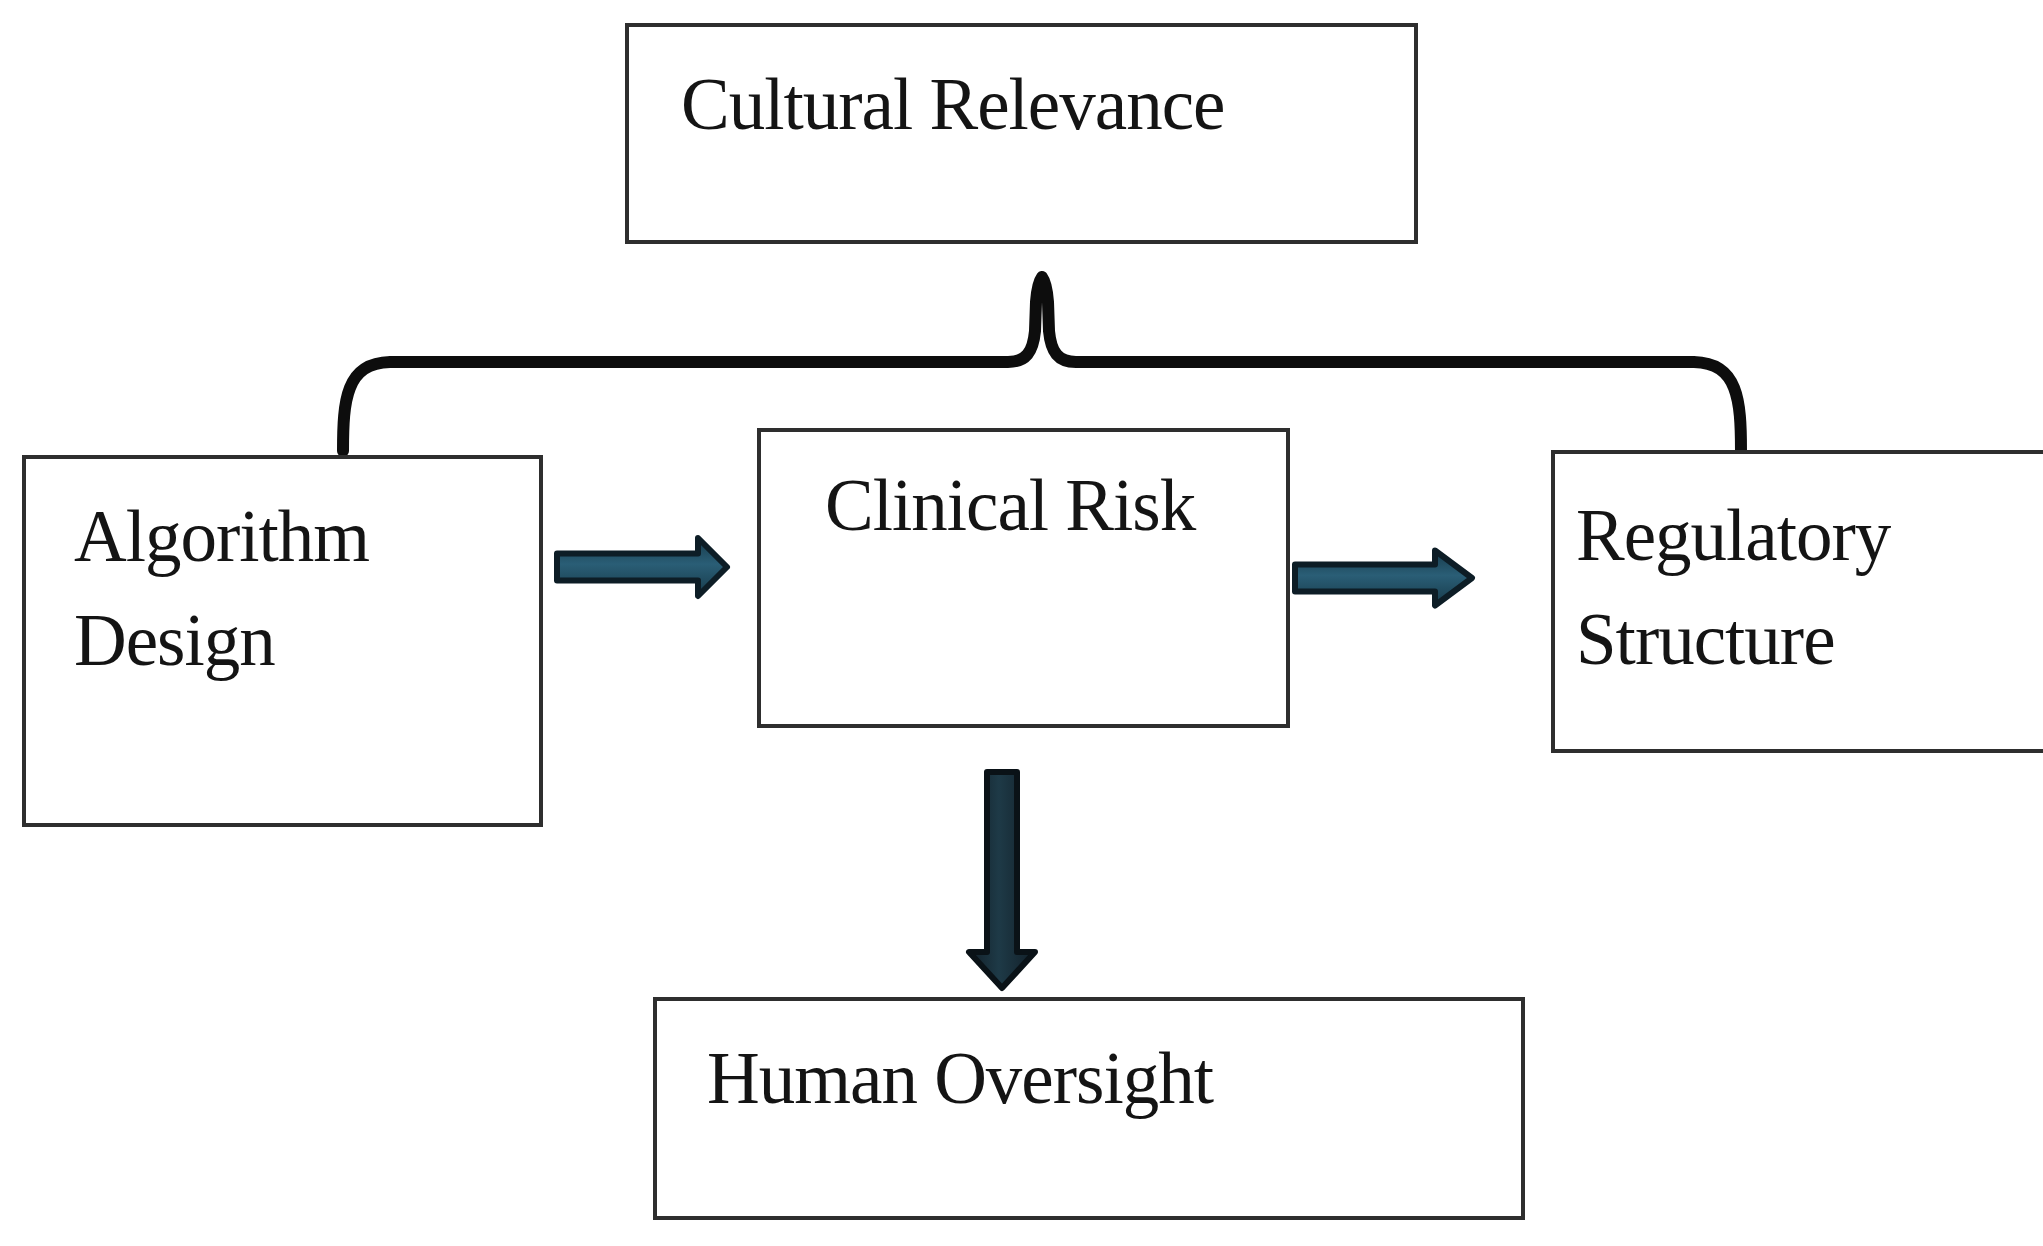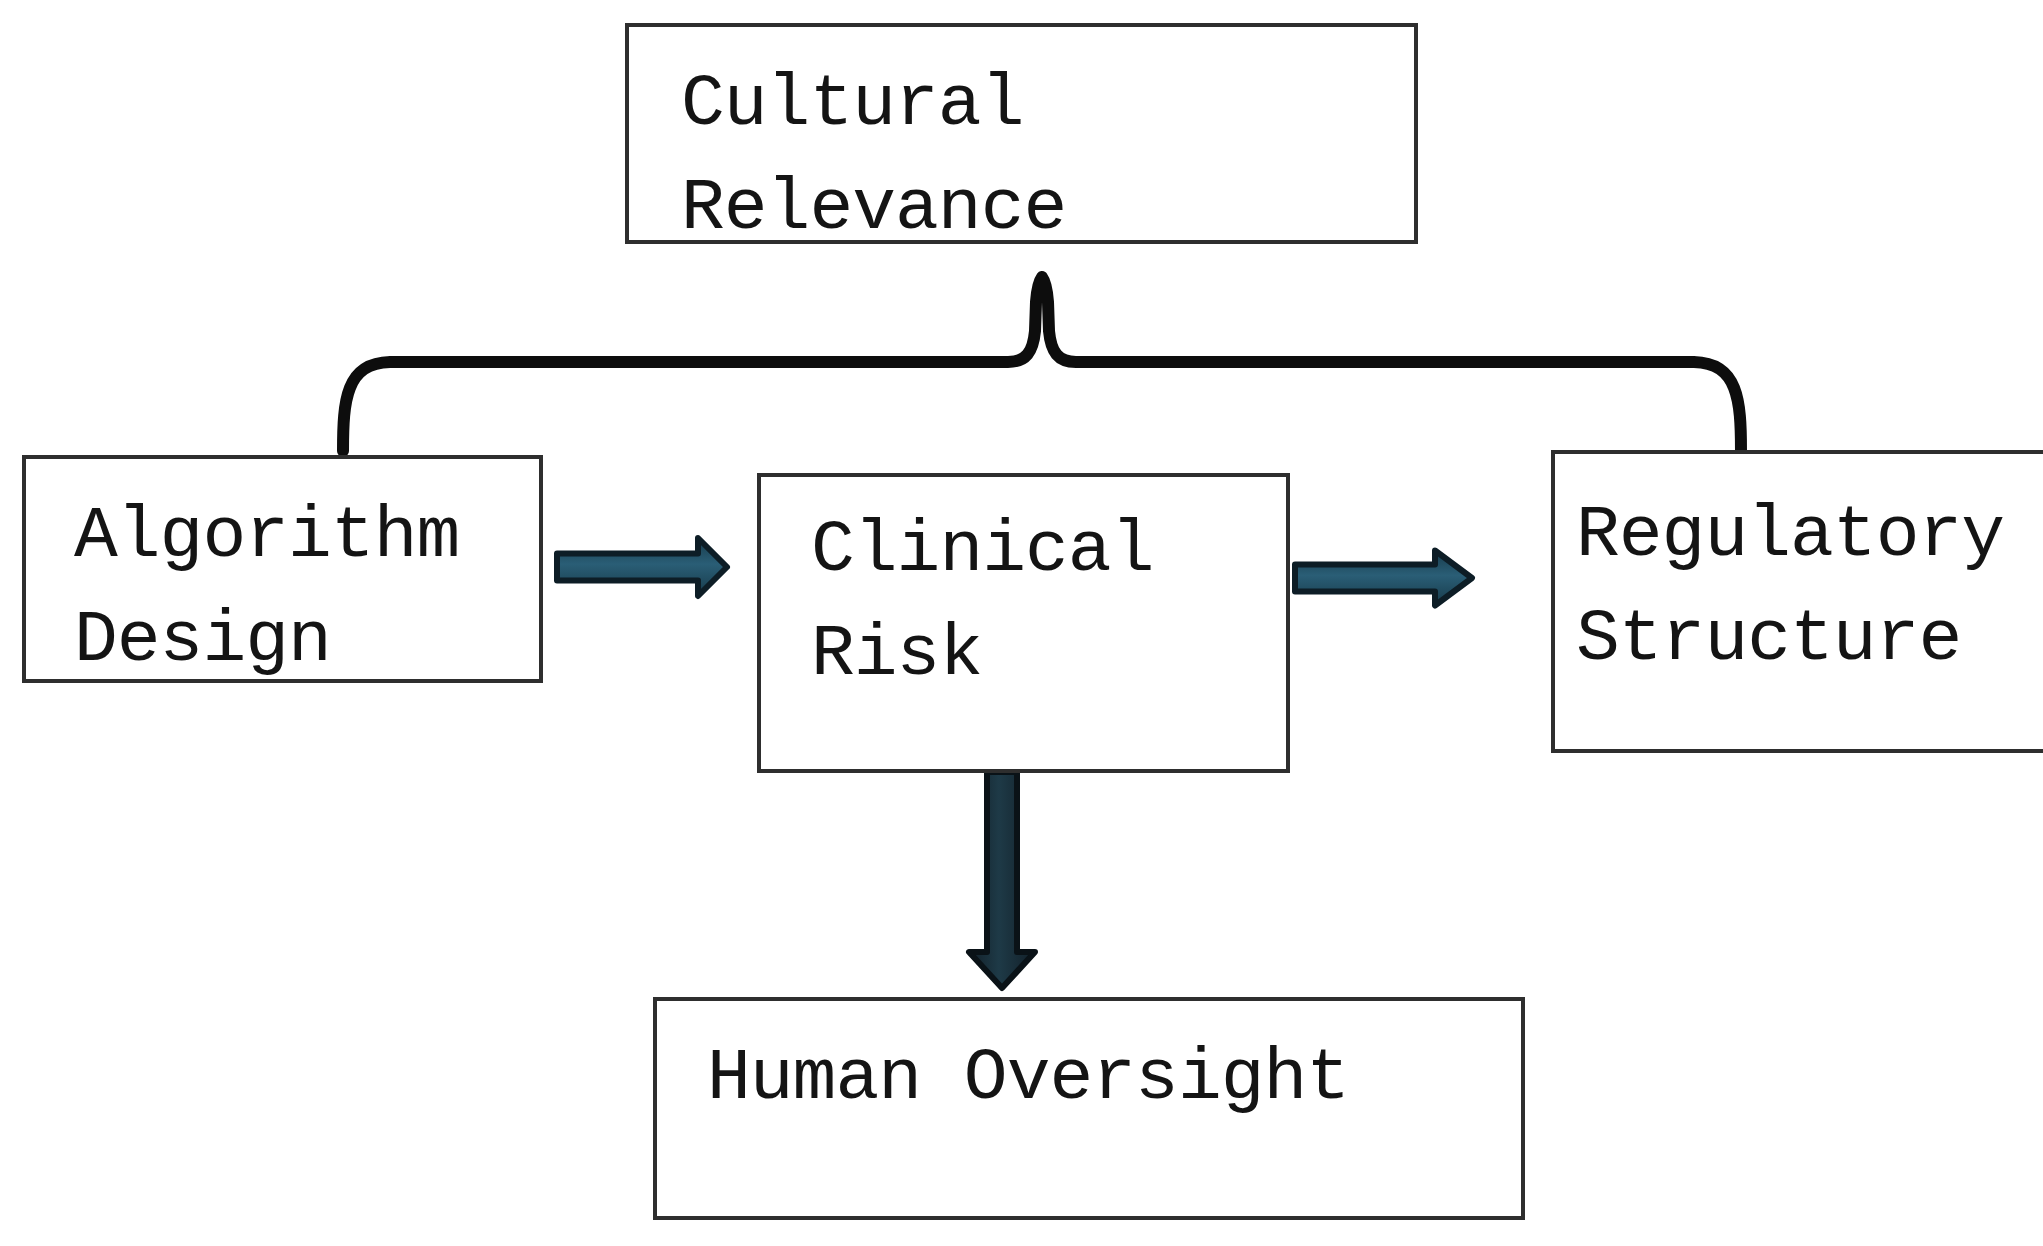--- a/index.html
+++ b/index.html
@@ -6,21 +6,21 @@
     --box_fill:#ffffff; --box_border:#2e2e2e; --text:#141414; --brace:#0d0d0d;
     --arrow_edge:#173a4a; --arrow_mid:#2a5e76; --arrow_outline:#0d1d26;
     --down_edge:#121f28; --down_mid:#1e3a47; --down_outline:#0a1217;
     --page_bg:#ffffff;
   }
   html,body{margin:0;padding:0;}
   body{background:var(--page_bg);}
   #stage{
     position:relative; width:2043px; height:1246px; overflow:hidden;
     background:var(--page_bg);
-    font-family:Liberation Mono, monospace;
+    font-family:Liberation Serif, serif;
   }
   #connector-layer{position:absolute;left:0;top:0;width:2043px;height:1246px;}
   .node{
     position:absolute; box-sizing:border-box;
     background:var(--box_fill);
     border:4px solid var(--box_border);
     color:var(--text);
     font-size:73px; line-height:104px; letter-spacing:-1px;
     white-space:pre-line;
     padding:26px 18px 0 48px;
@@ -62,23 +62,23 @@
 
     <polygon class="h-arrow" points="557,553.5 698,553.5 698,538 727,567 698,596 698,580.5 557,580.5"></polygon>
 
     <polygon class="h-arrow" points="1295,564.5 1435,564.5 1435,550.5 1472,578 1435,605.5 1435,591.5 1295,591.5"></polygon>
 
     <polygon class="v-arrow" points="987,772 1017,772 1017,952 1035,952 1002,988 969,952 987,952"></polygon>
   </svg>
 
   <div class="node" style="left:625px; top:23px; width:793px; height:221px; padding-left:52px;">Cultural Relevance</div>
 
-  <div class="node" style="left:22px; top:455px; width:521px; height:228px; ">Algorithm
+  <div class="node" style="left:22px; top:455px; width:521px; height:372px; ">Algorithm
 Design</div>
 
-  <div class="node" style="left:757px; top:473px; width:533px; height:300px; padding-left:50px; padding-top:22px;">Clinical Risk</div>
+  <div class="node" style="left:757px; top:428px; width:533px; height:300px; padding-left:64px; padding-top:22px;">Clinical Risk</div>
 
   <div class="node" style="left:1507px; top:450px; width:513px; height:303px; padding-left:21px; padding-top:30px;margin-left:44px;">Regulatory
 Structure</div>
 
   <div class="node" style="left:653px; top:997px; width:872px; height:223px; padding-left:50px;">Human Oversight</div>
 
 </div>
 
 </body></html>

